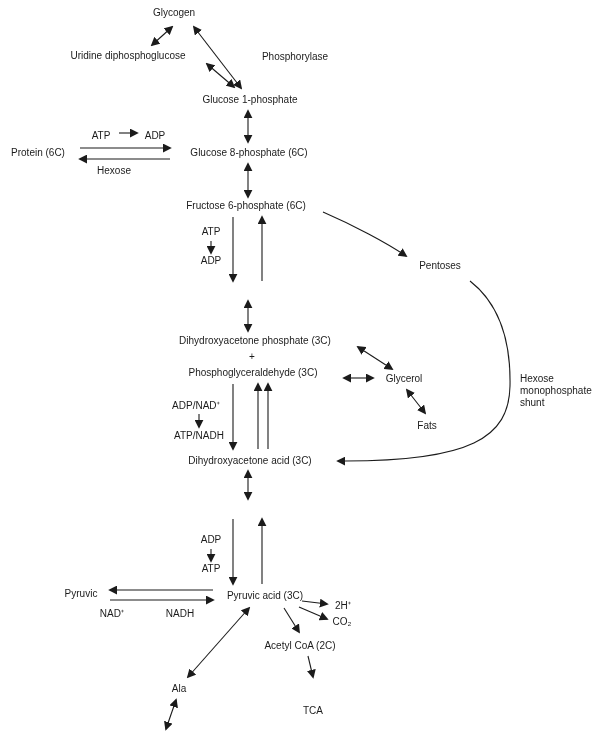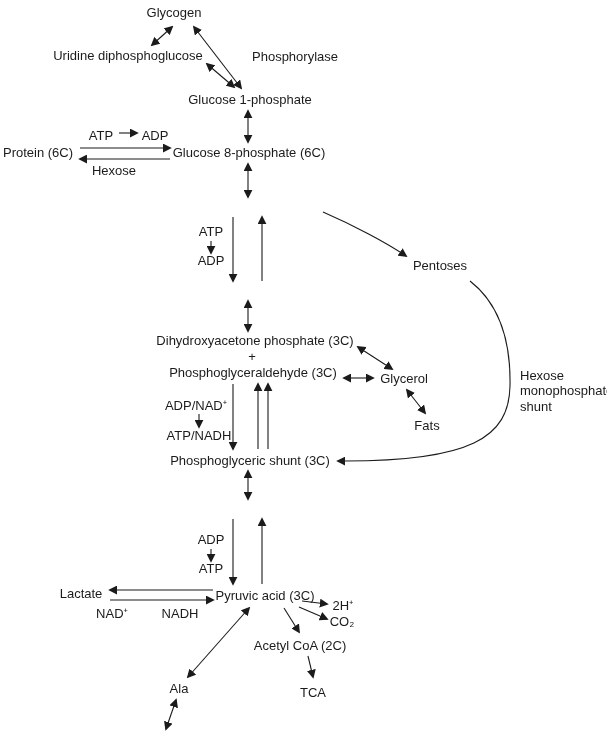--- a/index.html
+++ b/index.html
@@ -3,21 +3,21 @@
 <meta charset="utf-8">
 <style>
   html,body{margin:0;padding:0;background:#ffffff;}
   .canvas{
     position:relative;width:607px;height:750px;background:#ffffff;
     font-family:"Liberation Sans",sans-serif;color:#1b1b1b;overflow:hidden;
   }
   .canvas svg{position:absolute;left:0;top:0;}
   .lbl{
     position:absolute;transform:translate(-50%,-50%);
-    font-size:13px;line-height:1.18;white-space:pre;text-align:center;
+    font-size:10px;line-height:1.18;white-space:pre;text-align:center;
     background:transparent;
   }
   .lbl.multi{white-space:pre-line;}
   .lbl.left-align{transform:translate(0,-50%);text-align:left;}
   .arrow{stroke:#1b1b1b;stroke-width:1.1;fill:none;}
   .ah-fill{fill:#1b1b1b;}
 </style>
 </head>
 <body>
 
@@ -82,47 +82,48 @@
   <div class="lbl" style="left:128px;top:56px">Uridine diphosphoglucose</div>
   <div class="lbl" style="left:295px;top:57px">Phosphorylase</div>
   <div class="lbl" style="left:250px;top:100px">Glucose 1-phosphate</div>
 
   <div class="lbl" style="left:101px;top:136px">ATP</div>
   <div class="lbl" style="left:155px;top:136px">ADP</div>
   <div class="lbl" style="left:38px;top:153px">Protein (6C)</div>
   <div class="lbl" style="left:114px;top:171px">Hexose</div>
   <div class="lbl" style="left:249px;top:153px">Glucose 8-phosphate (6C)</div>
 
+  <div class="lbl" style="left:246px;top:206px">Fructose 6-phosphate (6C)</div>
   <div class="lbl" style="left:211px;top:232px">ATP</div>
   <div class="lbl" style="left:211px;top:261px">ADP</div>
   <div class="lbl" style="left:440px;top:266px">Pentoses</div>
 
   <div class="lbl" style="left:255px;top:341px">Dihydroxyacetone phosphate (3C)</div>
   <div class="lbl" style="left:252px;top:357px">+</div>
   <div class="lbl" style="left:253px;top:373px">Phosphoglyceraldehyde (3C)</div>
 
   <div class="lbl" style="left:404px;top:379px">Glycerol</div>
   <div class="lbl multi left-align" style="left:520px;top:391px">Hexose
 monophosphate
 shunt</div>
   <div class="lbl" style="left:427px;top:426px">Fats</div>
 
   <div class="lbl" style="left:196px;top:406px">ADP/NAD⁺</div>
   <div class="lbl" style="left:199px;top:436px">ATP/NADH</div>
-  <div class="lbl" style="left:250px;top:461px">Phosphoglyceric shunt (3C)</div>
+  <div class="lbl" style="left:250px;top:461px">Dihydroxyacetone acid (3C)</div>
 
   <div class="lbl" style="left:211px;top:540px">ADP</div>
   <div class="lbl" style="left:211px;top:569px">ATP</div>
 
-  <div class="lbl" style="left:81px;top:594px">Lactate</div>
+  <div class="lbl" style="left:81px;top:594px">Pyruvic</div>
   <div class="lbl" style="left:112px;top:614px">NAD⁺</div>
   <div class="lbl" style="left:180px;top:614px">NADH</div>
   <div class="lbl" style="left:265px;top:596px">Pyruvic acid (3C)</div>
 
   <div class="lbl" style="left:343px;top:606px">2H⁺</div>
   <div class="lbl" style="left:342px;top:622px">CO₂</div>
   <div class="lbl" style="left:300px;top:646px">Acetyl CoA (2C)</div>
-  <div class="lbl" style="left:313px;top:693px">TCA</div>
+  <div class="lbl" style="left:313px;top:711px">TCA</div>
 
   <div class="lbl" style="left:179px;top:689px">Ala</div>
   <div class="lbl" style="left:162px;top:770px">Protein</div>
 
 </div>
 
 </body></html>

